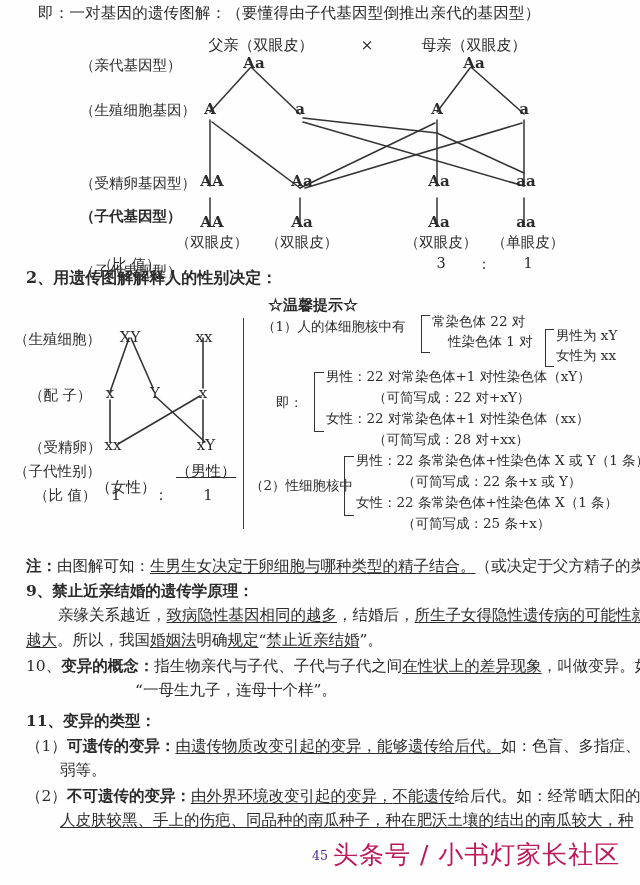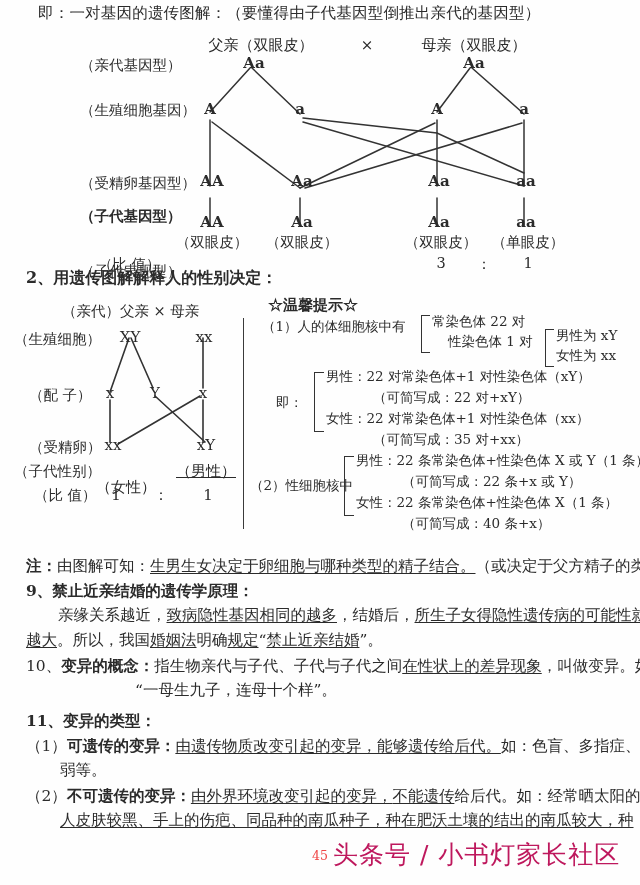--- a/index.html
+++ b/index.html
@@ -141,21 +141,21 @@
     line-height: 25px;
     white-space: nowrap;
   }
 
   
   #pageno {
     left: 0; top: 848px;
     width: 640px;
     text-align: center;
     font-size: 12.5px;
-    color: #ef4444;
+    color: #4c1d95;
   }
   #watermark {
     position: absolute;
     left: 333px; top: 838px;
     font-size: 25px;
     color: #be185d;
     letter-spacing: 1px;
     white-space: nowrap;
     font-family: "DejaVu Sans", "Liberation Sans", sans-serif;
   }
@@ -255,21 +255,20 @@
         <path d="M110,104 L110,146"></path>
 
         <path d="M155,100 L205,146"></path>
 
         <path d="M200,100 L118,148"></path>
 
         <path d="M203,104 L203,146"></path>
       </g>
     </svg>
 
-    <div class="lbl cn" style="left:62px; top:6px;">（亲代）父亲  ×  母亲</div>
 
     <div class="lbl cn" style="left:14px; top:34px;">（生殖细胞）</div>
     <div class="lbl cn" style="left:29px; top:90px;">（配  子）</div>
     <div class="lbl cn" style="left:29px; top:142px;">（受精卵）</div>
     <div class="lbl cn" style="left:14px; top:166px;">（子代性别）</div>
     <div class="lbl cn" style="left:34px; top:190px;">（比  值）</div>
 
     <div class="gt" style="left:130px; top:32px;">XY</div>
     <div class="gt" style="left:204px; top:32px;">xx</div>
 
@@ -301,28 +300,28 @@
 
     <div class="brk" style="left:293px; top:33px; width:9px; height:38px;"></div>
     <div class="tx cn" style="left:304px; top:31px;">男性为 xY</div>
     <div class="tx cn" style="left:304px; top:51px;">女性为 xx</div>
 
     <div class="tx cn" style="left:24px; top:98px;">即：</div>
     <div class="brk" style="left:62px; top:76px; width:10px; height:60px;"></div>
     <div class="tx cn" style="left:74px; top:72px;">男性：22 对常染色体+1 对性染色体（xY）</div>
     <div class="tx cn" style="left:121px; top:93px;">（可简写成：22 对+xY）</div>
     <div class="tx cn" style="left:74px; top:114px;">女性：22 对常染色体+1 对性染色体（xx）</div>
-    <div class="tx cn" style="left:121px; top:135px;">（可简写成：35 对+xx）</div>
+    <div class="tx cn" style="left:121px; top:135px;">（可简写成：28 对+xx）</div>
 
     <div class="tx cn" style="left:-2px; top:181px;">（2）性细胞核中</div>
     <div class="brk" style="left:92px; top:160px; width:10px; height:60px;"></div>
     <div class="tx cn" style="left:104px; top:156px;">男性：22 条常染色体+性染色体 X 或 Y（1 条）</div>
     <div class="tx cn" style="left:150px; top:177px;">（可简写成：22 条+x 或 Y）</div>
     <div class="tx cn" style="left:104px; top:198px;">女性：22 条常染色体+性染色体 X（1 条）</div>
-    <div class="tx cn" style="left:150px; top:219px;">（可简写成：40 条+x）</div>
+    <div class="tx cn" style="left:150px; top:219px;">（可简写成：25 条+x）</div>
   </div>
 
   <div class="para cn" style="left:26px; top:553px;">
     <span class="bold">注：</span><span>由图解可知：</span><span class="ul">生男生女决定于卵细胞与哪种类型的精子结合。</span><span>（或决定于父方精子的类型）</span>
   </div>
 
   <div class="para cn bold" style="left:26px; top:578px;">9、禁止近亲结婚的遗传学原理：</div>
 
   <div class="para cn" style="left:26px; top:603px;">
     <span style="display:inline-block;width:32px;"></span><span>亲缘关系越近，</span><span class="ul">致病隐性基因相同的越多</span><span>，结婚后，</span><span class="ul">所生子女得隐性遗传病的可能性就</span>

